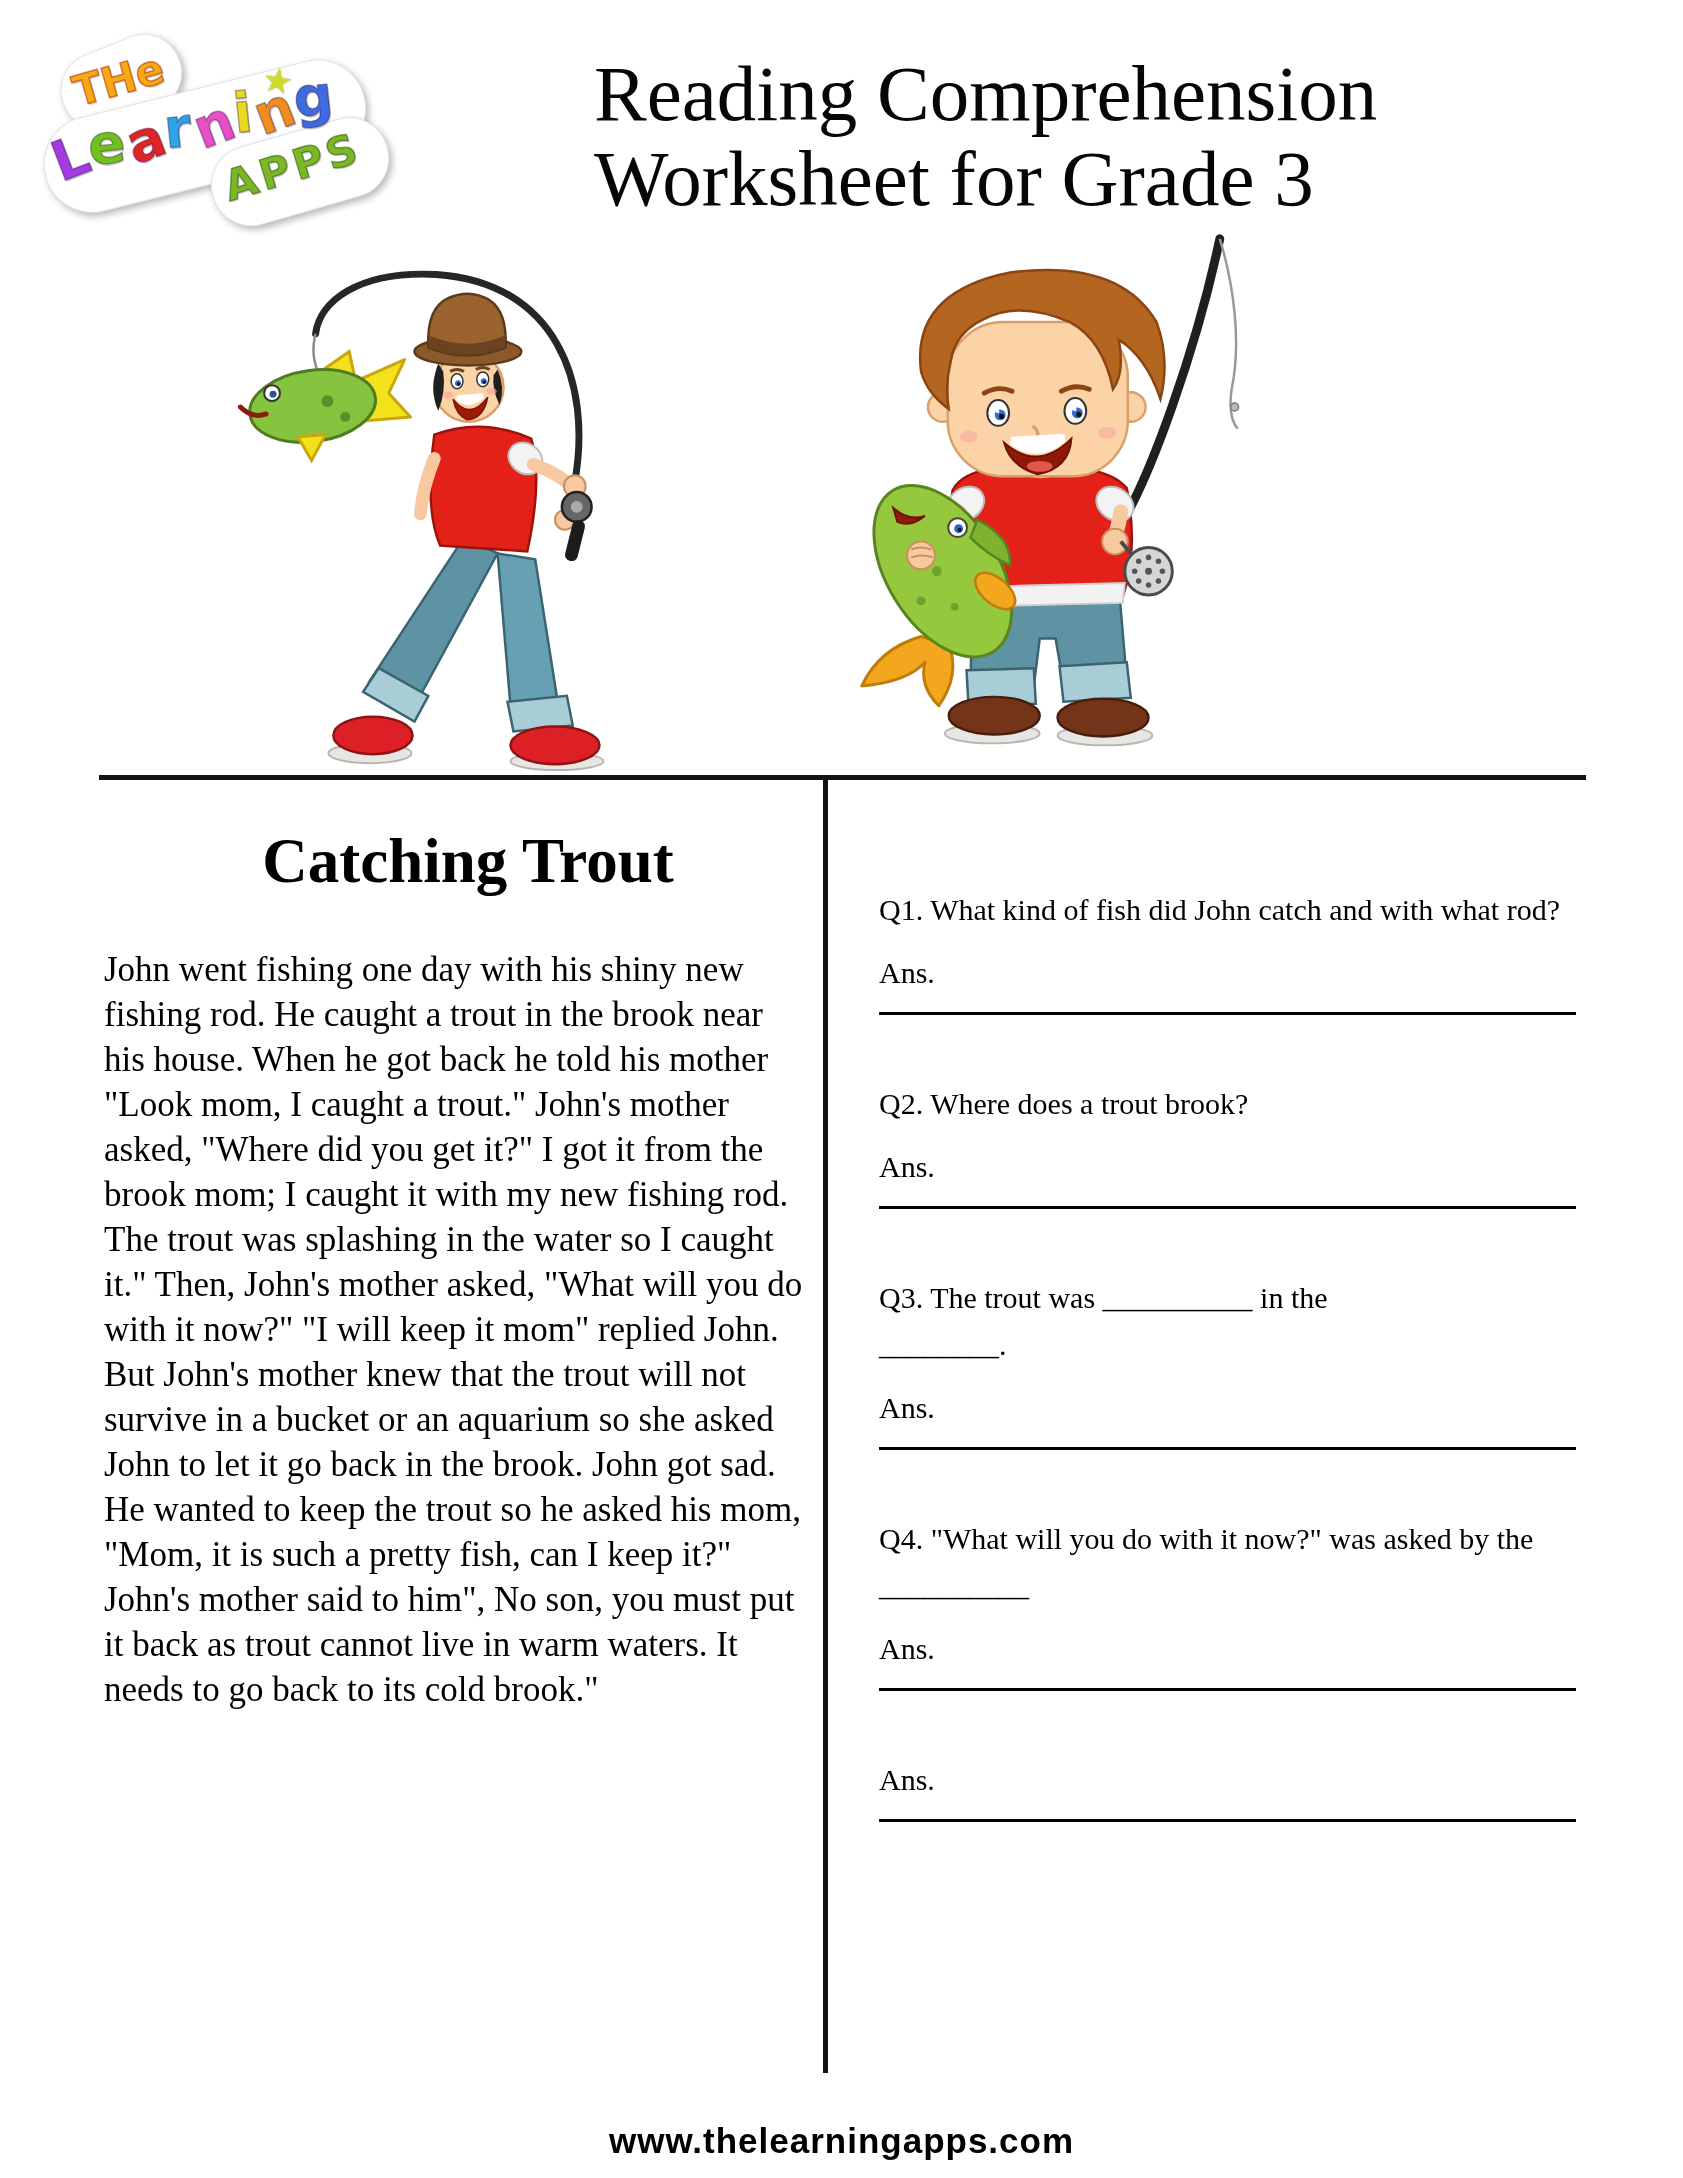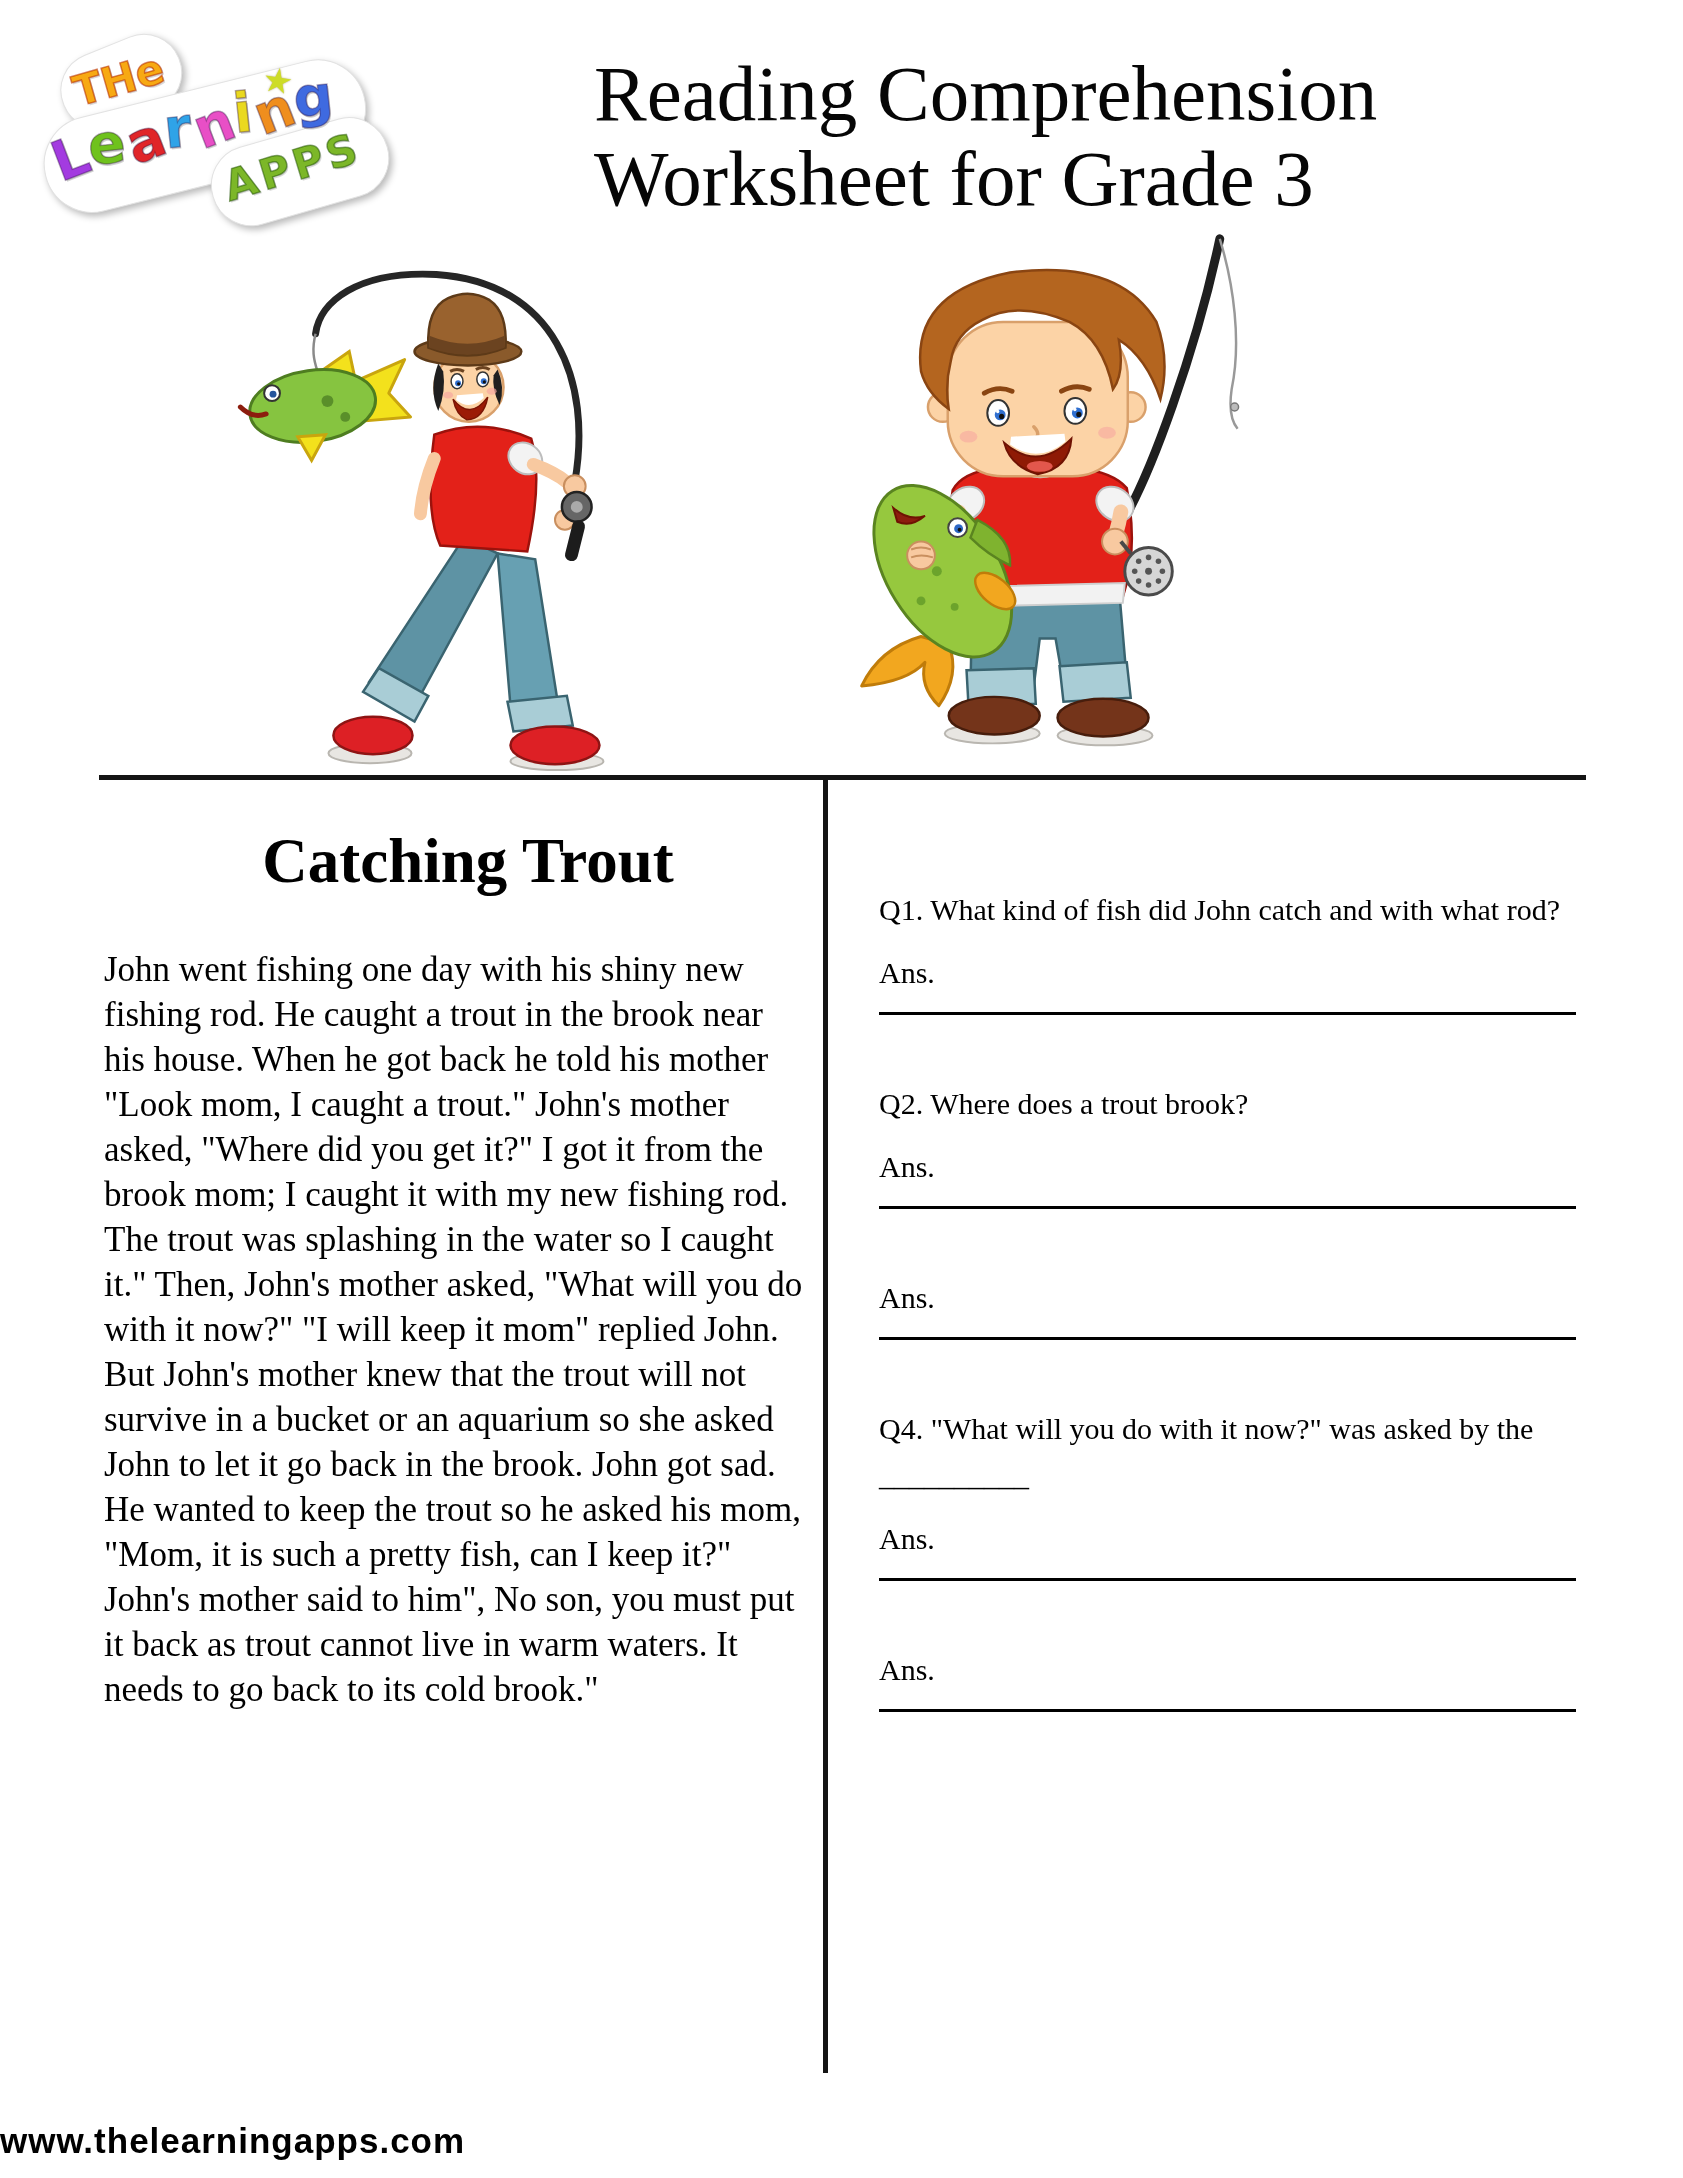--- a/index.html
+++ b/index.html
@@ -41,21 +41,21 @@
          font-size:35px;line-height:45px;text-align:left;}
 
   
   .questions{position:absolute;left:879px;top:886px;width:697px;}
   .q-text{margin:0 0 16px 0;font-size:30px;line-height:47px;}
   .q-text .qt{white-space:pre-line;font-family:Liberation Serif, serif;}
   .ans-label{margin:0 0 10px 0;font-size:30px;line-height:47px;}
   .answer-line{height:6px;border-bottom:3px solid #000;margin-bottom:65px;}
 
   
-  .footer{position:absolute;left:0;top:2121px;width:1683px;
+  .footer{position:absolute;left:0;top:2121px;width:1683px;text-align:center;
           font-family:"Liberation Sans",sans-serif;font-weight:bold;font-size:35px;letter-spacing:1px;}
 
   .illustration{position:absolute;left:228px;top:223px;width:1020px;height:554px;}
 </style>
 </head>
 <body>
 
 <div class="page">
 
   <div class="logo">
@@ -211,20 +211,22 @@
       <div class="answer-line"></div>
     </div>
 
     <div>
       <p class="q-text"><span>Q2.</span> <span class="qt">Where does a trout brook?</span></p>
       <p class="ans-label">Ans.</p>
       <div class="answer-line"></div>
     </div>
 
     <div>
+      <p class="q-text"><span>Q3.</span> <span class="qt">The trout was __________ in the
+________.</span></p>
       <p class="ans-label">Ans.</p>
       <div class="answer-line"></div>
     </div>
 
     <div>
       <p class="q-text"><span>Q4.</span> <span class="qt">"What will you do with it now?" was asked by the __________</span></p>
       <p class="ans-label">Ans.</p>
       <div class="answer-line"></div>
     </div>
 

